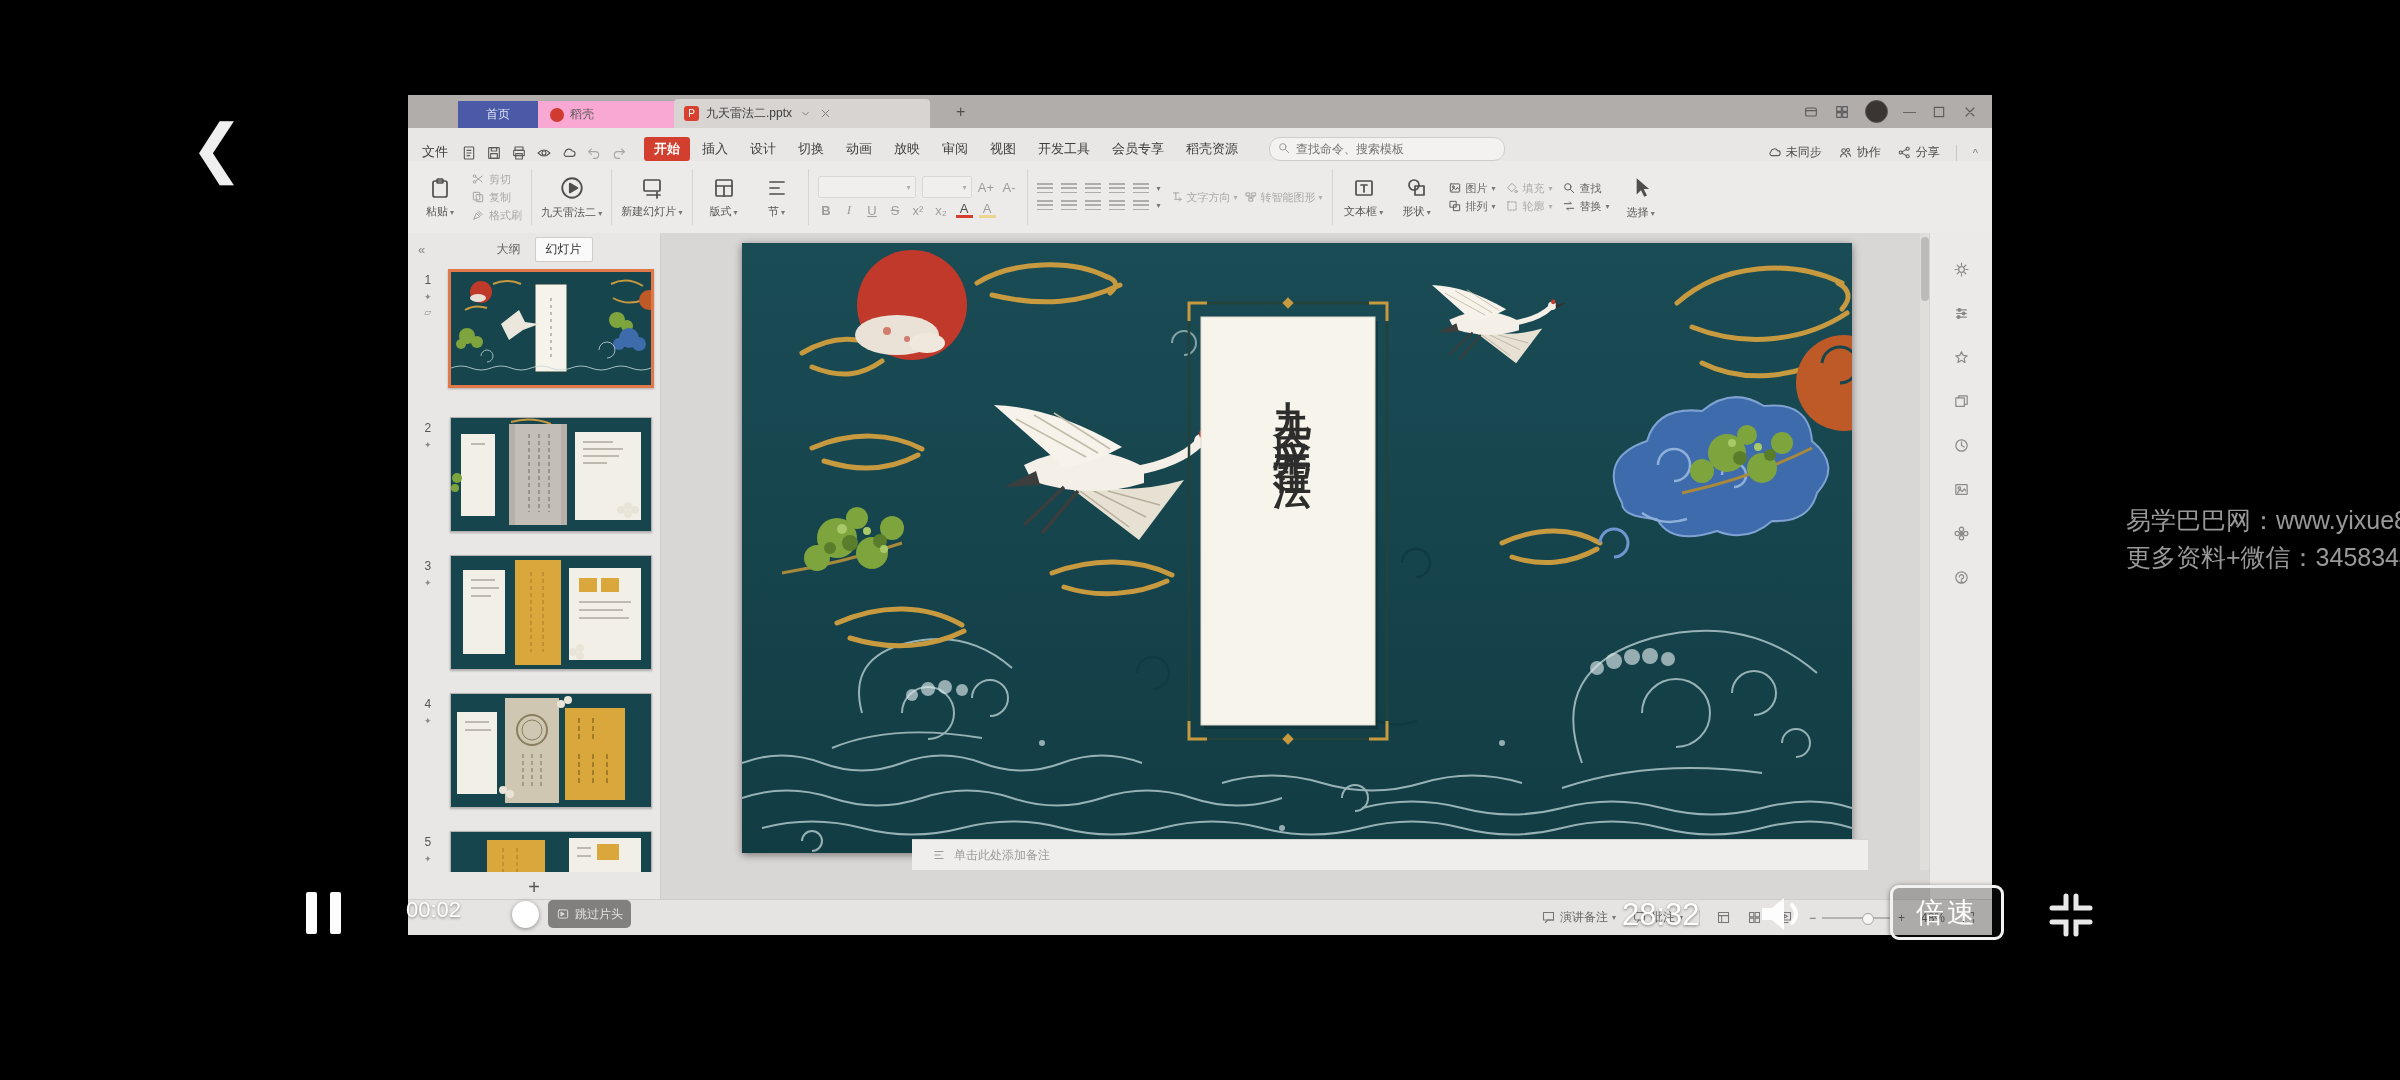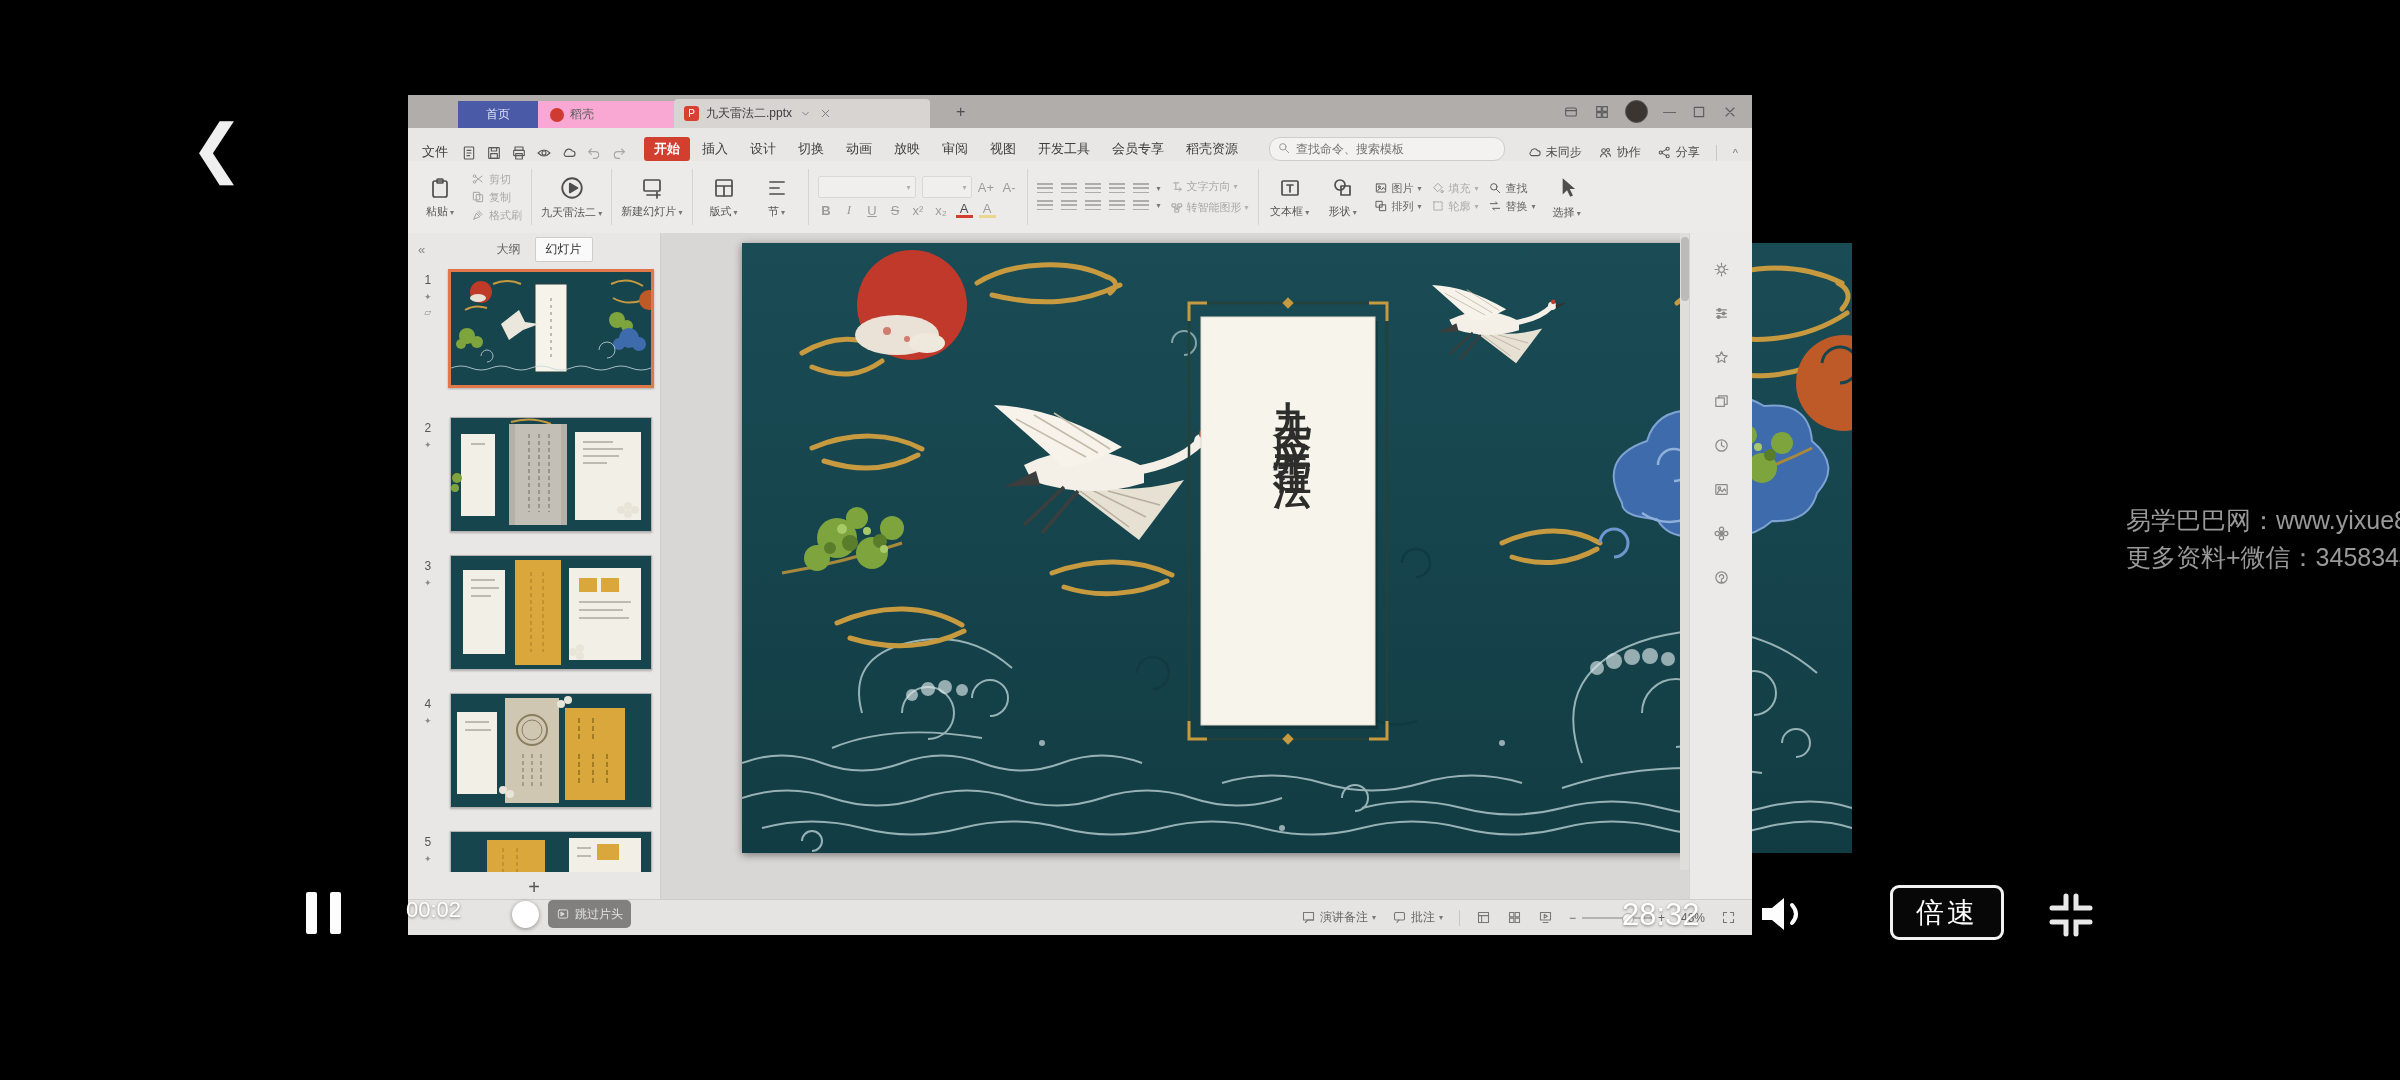--- a/index.html
+++ b/index.html
@@ -28,21 +28,21 @@
   .speed-btn{left:1890px;top:885px;width:108px;height:49px;z-index:9;border:3px solid #f2f2f2;
              border-radius:9px;background:rgba(25,25,25,.28);color:#fdfdfd;font-size:28px;
              letter-spacing:3px;display:flex;align-items:center;justify-content:center;
              box-shadow:0 1px 5px rgba(0,0,0,.5);cursor:pointer;}
   .exit-fs{left:2046px;top:892px;width:50px;height:46px;z-index:9;cursor:pointer;}
   .exit-fs svg{width:100%;height:100%;}
   .watermark{left:2126px;top:502px;z-index:9;color:#999;font-size:25px;line-height:37px;
              white-space:nowrap;}
 
   
-  .win{left:408px;top:95px;width:1344px;height:840px;background:#e6e4e2;z-index:1;
+  .win{left:408px;top:95px;width:1584px;height:840px;background:#e6e4e2;z-index:1;
        box-shadow:0 0 14px rgba(0,0,0,.6);color:#444;}
 
   
   .tabbar{height:33px;background:#b1adab;display:flex;align-items:flex-end;}
   .tb-spacer{width:50px;}
   .tab-home{width:80px;height:27px;background:#4a5aa6;color:#dde2f4;font-size:12px;
             display:flex;align-items:center;justify-content:center;cursor:pointer;}
   .tab-docer{width:112px;height:27px;background:#f9a8d4;display:flex;align-items:center;
              gap:6px;padding:0 12px;font-size:12px;color:#5a5a5a;cursor:pointer;}
   .docer-dot{width:14px;height:14px;border-radius:50%;background:#cf3b30;}
@@ -99,21 +99,21 @@
   .fname{width:88px;} .fsize{width:40px;}
   .fmt{font-size:13px;color:#4e4e4e;width:17px;text-align:center;cursor:pointer;}
   .fmt.b{font-weight:bold;} .fmt.i{font-style:italic;font-family:"Liberation Serif",serif;}
   .fmt.u{text-decoration:underline;} .fmt.s{text-decoration:line-through;}
   .fcolor{border-bottom:3px solid #d23f2e;line-height:1;}
   .fhigh{border-bottom:3px solid #e8c33a;line-height:1;}
   .li{width:16px;height:11px;background:repeating-linear-gradient(to bottom,#6e6e6e 0 1.5px,transparent 1.5px 4.4px);
       cursor:pointer;}
   .pgrp{display:flex;flex-direction:column;gap:6px;flex:none;}
   .prow{display:flex;align-items:center;gap:8px;}
-  .stack2{display:flex;flex-direction:column;gap:6px;font-size:11px;color:#888;flex:none;}
+  .stack2{display:flex;flex-direction:row;gap:6px;font-size:11px;color:#888;flex:none;}
   .stack2 .rsmall{gap:3px;}
 
   
   .content{position:absolute;left:0;right:0;top:138px;bottom:35px;background:#d9d7d5;}
 
   
   .panel{position:absolute;left:0;top:0;bottom:0;width:252px;background:#e9e7e5;
          border-right:1px solid #cfcdcb;}
   .panel-tabs{height:32px;display:flex;align-items:center;font-size:12px;color:#666;
               padding:0 10px;gap:14px;}
@@ -904,20 +904,28 @@
                 <path d="M645 78 v-18 h-18"></path>
               <path d="M447 478 v18 h18"></path>
                 <path d="M645 478 v18 h-18"></path>
             </g>
             <rect x="542" y="56" width="8" height="8" transform="rotate(45 546 60)" fill="#c79a40"></rect>
             <rect x="542" y="492" width="8" height="8" transform="rotate(45 546 496)" fill="#c79a40"></rect>
             <rect x="459" y="74" width="174" height="408" fill="#f7f4ec" stroke="#e0dacb"></rect>
           </svg>
           <div class="vtitle">九天应元雷法</div>
         </div>
+        <div class="notesbar">
+          <span class="ic">
+              <svg viewBox="0 0 24 24">
+                <path d="M5 6h14M5 12h9M5 18h14"></path>
+              </svg>
+            </span>
+          <span>单击此处添加备注</span>
+        </div>
       </div>
 
       <div class="vscroll">
         <div class="vthumb"></div>
       </div>
       <div class="rightbar">
         <span class="ic">
             <svg viewBox="0 0 24 24">
               <circle cx="12" cy="12" r="4"></circle>
               <path d="M12 3v3M12 18v3M3 12h3M18 12h3M6 6l2 2M16 16l2 2M18 6l-2 2M8 16l-2 2"></path>

